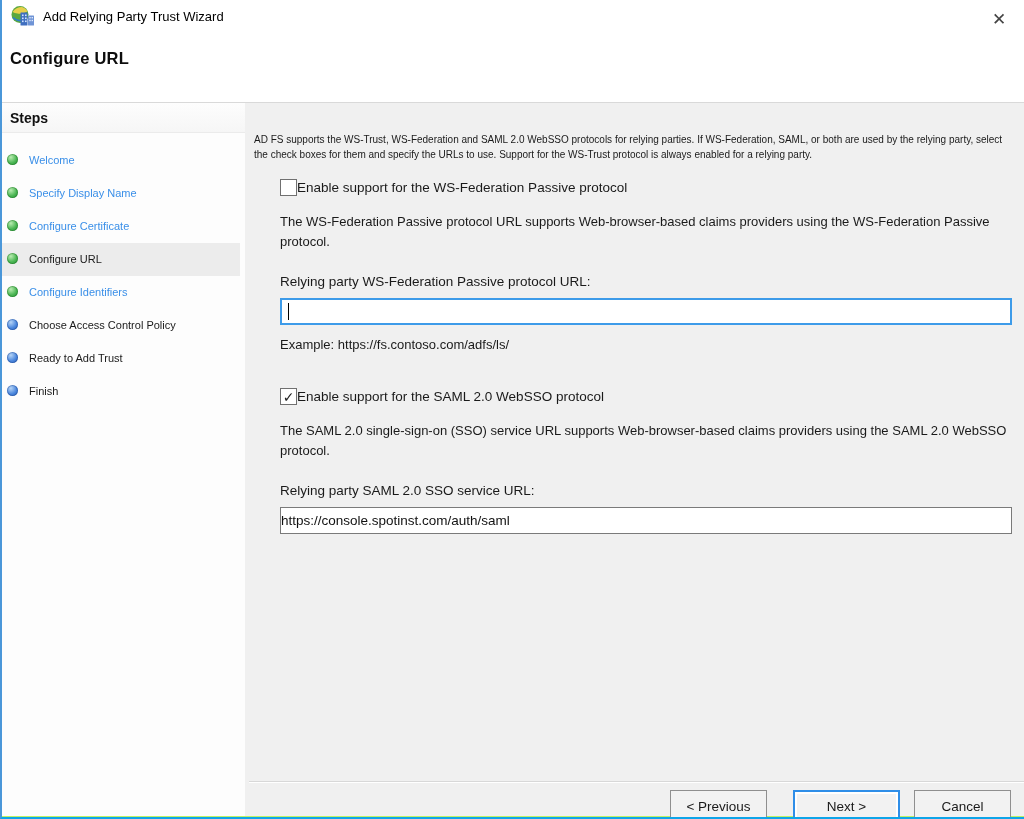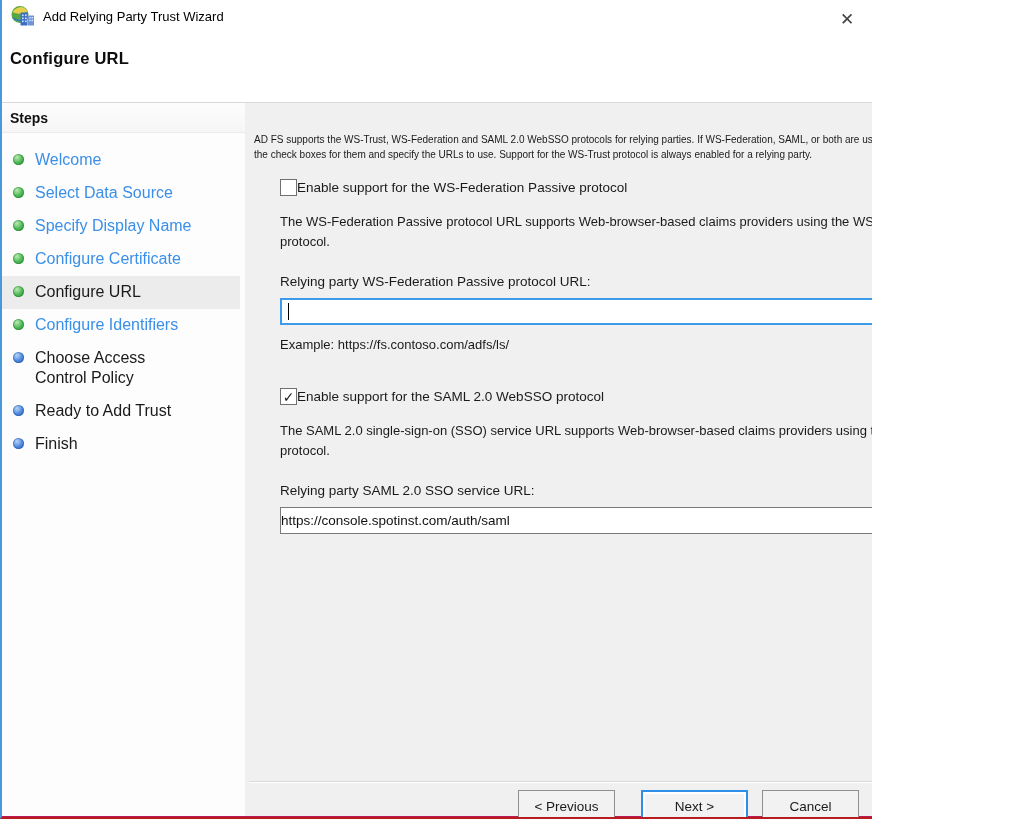--- a/index.html
+++ b/index.html
@@ -1,37 +1,37 @@
 <!DOCTYPE html>
 <html><head>
 <meta charset="utf-8">
 <style>
   * { margin:0; padding:0; box-sizing:border-box; }
   html,body { background:#fff; font-family:"Liberation Sans","DejaVu Sans",sans-serif; color:#1a1a1a; }
   .window {
-    position:relative; width:872px; height:819px; background:#be185d;
-    border-left:2px solid #4a97d9; border-bottom:2px solid #b91c1c;
+    position:relative; width:1024px; height:819px; background:#bef264;
+    border-left:2px solid #4a97d9; border-bottom:2px solid #0ea5e9;
     overflow:hidden;
   }
   
   .titlebar { height:32px; display:flex; align-items:center; padding-left:9px; background:#fff; }
   .app-icon { width:24px; height:22px; margin-right:8px; flex:0 0 24px; }
   .title-text { font-size:13px; color:#000; }
   .close-btn { position:absolute; top:6px; right:10px; width:30px; height:26px;
     display:flex; align-items:center; justify-content:center; font-size:17px; color:#444; cursor:pointer; }
   
   .heading-row { height:71px; background:#fff; border-bottom:1px solid #d9d9d9; }
   .heading-row h1 { font-size:16.5px; font-weight:700; color:#0d0d0d; padding:17px 0 0 8px; letter-spacing:.2px; }
   
   .main { display:flex; height:calc(100% - 104px); }
   .sidebar { width:243px; background:#fdfdfd; flex:0 0 243px; }
   .steps-header { background:linear-gradient(#fdfdfd,#f6f6f6); border-bottom:1px solid #ebebeb;
     font-size:14px; font-weight:700; color:#111; padding:7px 8px 6px 8px; }
   .steps-list { list-style:none; padding-top:11px; }
-  .step { display:flex; gap:11px; padding:6px 8px 7px 11px; font-size:16px; line-height:20px; align-items:flex-start; }
+  .step { display:flex; gap:11px; padding:6px 8px 7px 5px; font-size:11px; line-height:20px; align-items:flex-start; }
   .step .bullet { width:11px; height:11px; border-radius:50%; flex:0 0 11px; margin-top:4px; }
   .bullet.green { background:radial-gradient(circle at 35% 30%, #b9ecb0, #49b552 55%, #2f9440);
     box-shadow:inset 0 0 0 1px rgba(0,80,0,.28); }
   .bullet.blue { background:radial-gradient(circle at 35% 30%, #b5d4f6, #4a86dd 55%, #2f62b4);
     box-shadow:inset 0 0 0 1px rgba(0,40,110,.28); }
   .step .lbl { color:#1a1a1a; }
   .step .lbl.link { color:#3a8fe8; cursor:pointer; }
   .step.current { background:#ececec; margin-right:5px; }
   .step .lbl.wrap { max-width:160px; }
   
@@ -97,24 +97,20 @@
   <div class="main">
     <div class="sidebar">
       <div class="steps-header">Steps</div>
       <ul class="steps-list">
         <li class="step">
           <span class="bullet green"></span>
           <span class="lbl link">Welcome</span>
         </li>
         <li class="step">
           <span class="bullet green"></span>
-          <span class="lbl link">Select Data Source</span>
-        </li>
-        <li class="step">
-          <span class="bullet green"></span>
           <span class="lbl link">Specify Display Name</span>
         </li>
         <li class="step">
           <span class="bullet green"></span>
           <span class="lbl link">Configure Certificate</span>
         </li>
         <li class="step current">
           <span class="bullet green"></span>
           <span class="lbl">Configure URL</span>
         </li>

